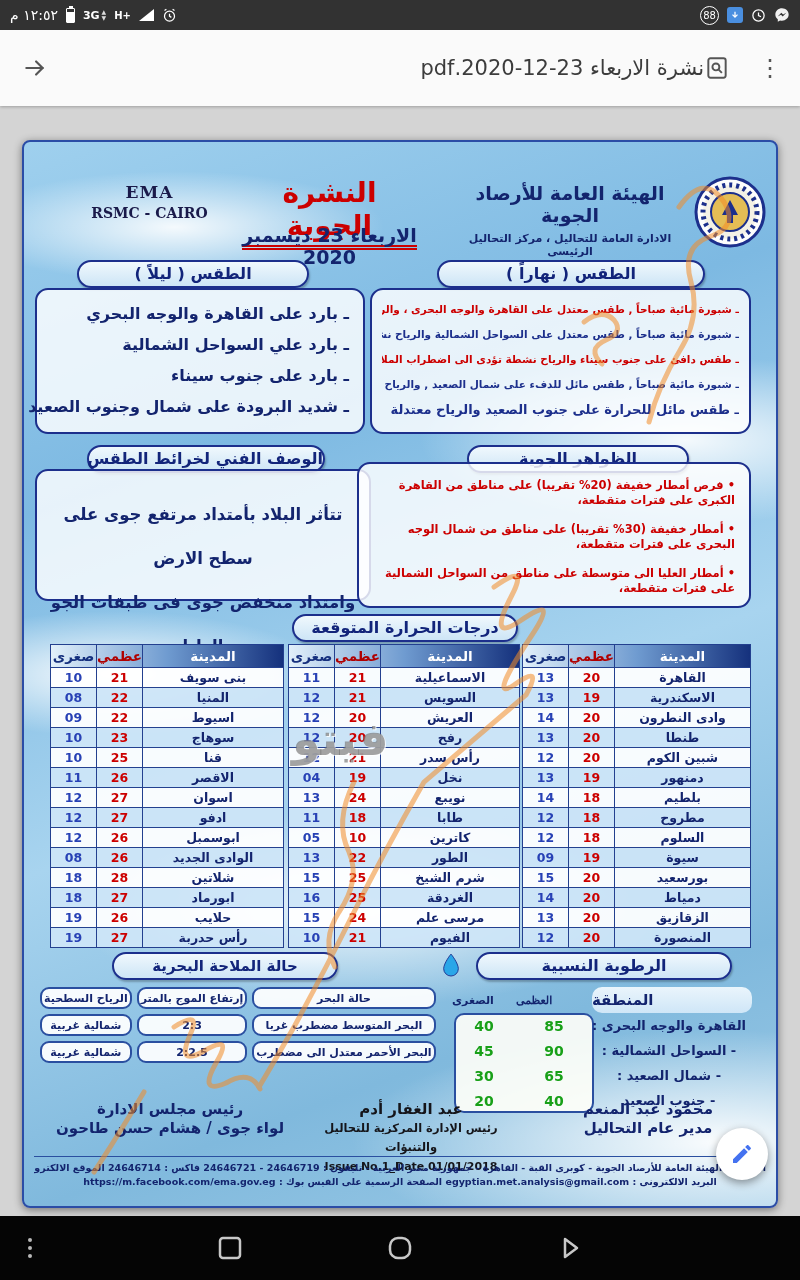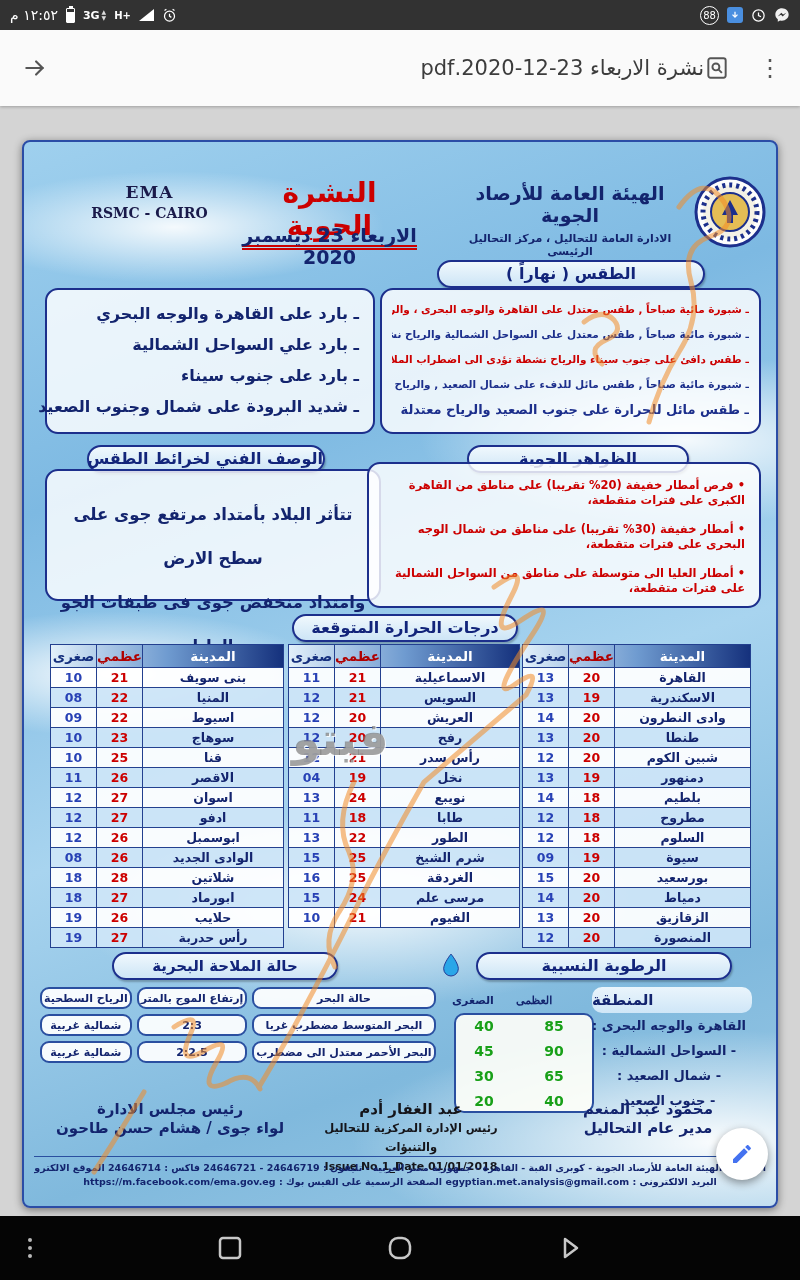--- a/index.html
+++ b/index.html
@@ -56,21 +56,21 @@
   .authority .a1 { font-size:19px; font-weight:bold; }
   .authority .a2 { font-size:11px; font-weight:bold; margin-top:6px; }
   .logo { position:absolute; left:670px; top:34px; width:72px; height:72px; }
 
   
   .pill { position:absolute; height:28px; background:linear-gradient(#f0f8fd,#cde5f6);
     border:2px solid #1c2f8c; border-radius:14px; color:#12247a; font-weight:bold; text-align:center;
     font-size:16px; line-height:24px; direction:rtl; box-shadow:1px 2px 2px rgba(0,0,0,.25); white-space:nowrap; }
 
   
-  .wbox { position:absolute; background:rgba(255,255,255,.82); border:2px solid #1c2f8c; border-radius:13px; direction:rtl;margin-left:10px; }
+  .wbox { position:absolute; background:rgba(255,255,255,.82); border:2px solid #1c2f8c; border-radius:13px; direction:rtl; }
   .night-box { left:11px; top:146px; width:330px; height:146px; padding:8px 14px; }
   .night-box div { font-size:16px; font-weight:bold; color:#13246e; line-height:31px; text-align:right; white-space:nowrap; }
   .day-box { left:346px; top:146px; width:381px; height:146px; padding:7px 10px 4px; }
   .day-box div { font-size:10.5px; font-weight:bold; line-height:25px; text-align:right; white-space:nowrap; overflow:hidden; }
   .c-red { color:#cc0000; } .c-navy { color:#1c2f8c; } .c-big { font-size:13px !important; }
   .synoptic-box { left:11px; top:327px; width:336px; height:132px; padding:22px 10px 0; text-align:center; }
   .synoptic-box div { font-size:16.5px; font-weight:bold; color:#13246e; line-height:44px; }
   .phen-box { left:333px; top:320px; width:394px; height:146px; padding:14px 14px 0; }
   .phen-box div { font-size:11.5px; font-weight:bold; color:#cc0000; line-height:15px; margin-bottom:14px; text-align:right; }
 
@@ -199,20 +199,21 @@
     <div class="a1">الهيئة العامة للأرصاد الجوية</div>
     <div class="a2">الادارة العامة للتحاليل ، مركز التحاليل الرئيسى</div>
   </div>
   <svg class="logo" viewBox="0 0 72 72">
     <circle cx="36" cy="36" r="34" fill="#fdfdfd" stroke="#1c2f8c" stroke-width="3"></circle>
     <circle cx="36" cy="36" r="27" fill="#f4f1e6" stroke="#1c2f8c" stroke-width="5" stroke-dasharray="3 4"></circle>
     <circle cx="36" cy="36" r="19" fill="#e4bd55" stroke="#1c2f8c" stroke-width="2"></circle>
     <path d="M36 24 l-8 15 h5 v8 h6 v-8 h5 z" fill="#1c2f8c"></path>
   </svg>
 
+  <div class="pill" style="left:53px; top:118px; width:232px;">الطقس ( ليلاً )</div>
   <div class="pill" style="left:413px; top:118px; width:268px;">الطقس ( نهاراً )</div>
 
   <div class="wbox night-box">
       <div>ـ بارد على القاهرة والوجه البحري</div>
       <div>ـ بارد علي السواحل الشمالية</div>
       <div>ـ بارد على جنوب سيناء</div>
       <div>ـ شديد البرودة على شمال وجنوب الصعيد</div>
     </div>
   <div class="wbox day-box">
       <div class="c-red">ـ شبورة مائية صباحاً , طقس معتدل على القاهرة والوجه البحرى ، والرياح  معتدلة</div>
@@ -371,20 +372,25 @@
           <td class="t-min">13</td>
           <td class="t-max">24</td>
           <td class="t-city">نويبع</td>
         </tr>
         <tr>
           <td class="t-min">11</td>
           <td class="t-max">18</td>
           <td class="t-city">طابا</td>
         </tr>
         <tr>
+          <td class="t-min">05</td>
+          <td class="t-max">10</td>
+          <td class="t-city">كاترين</td>
+        </tr>
+        <tr>
           <td class="t-min">13</td>
           <td class="t-max">22</td>
           <td class="t-city">الطور</td>
         </tr>
         <tr>
           <td class="t-min">15</td>
           <td class="t-max">25</td>
           <td class="t-city">شرم الشيخ</td>
         </tr>
         <tr>

